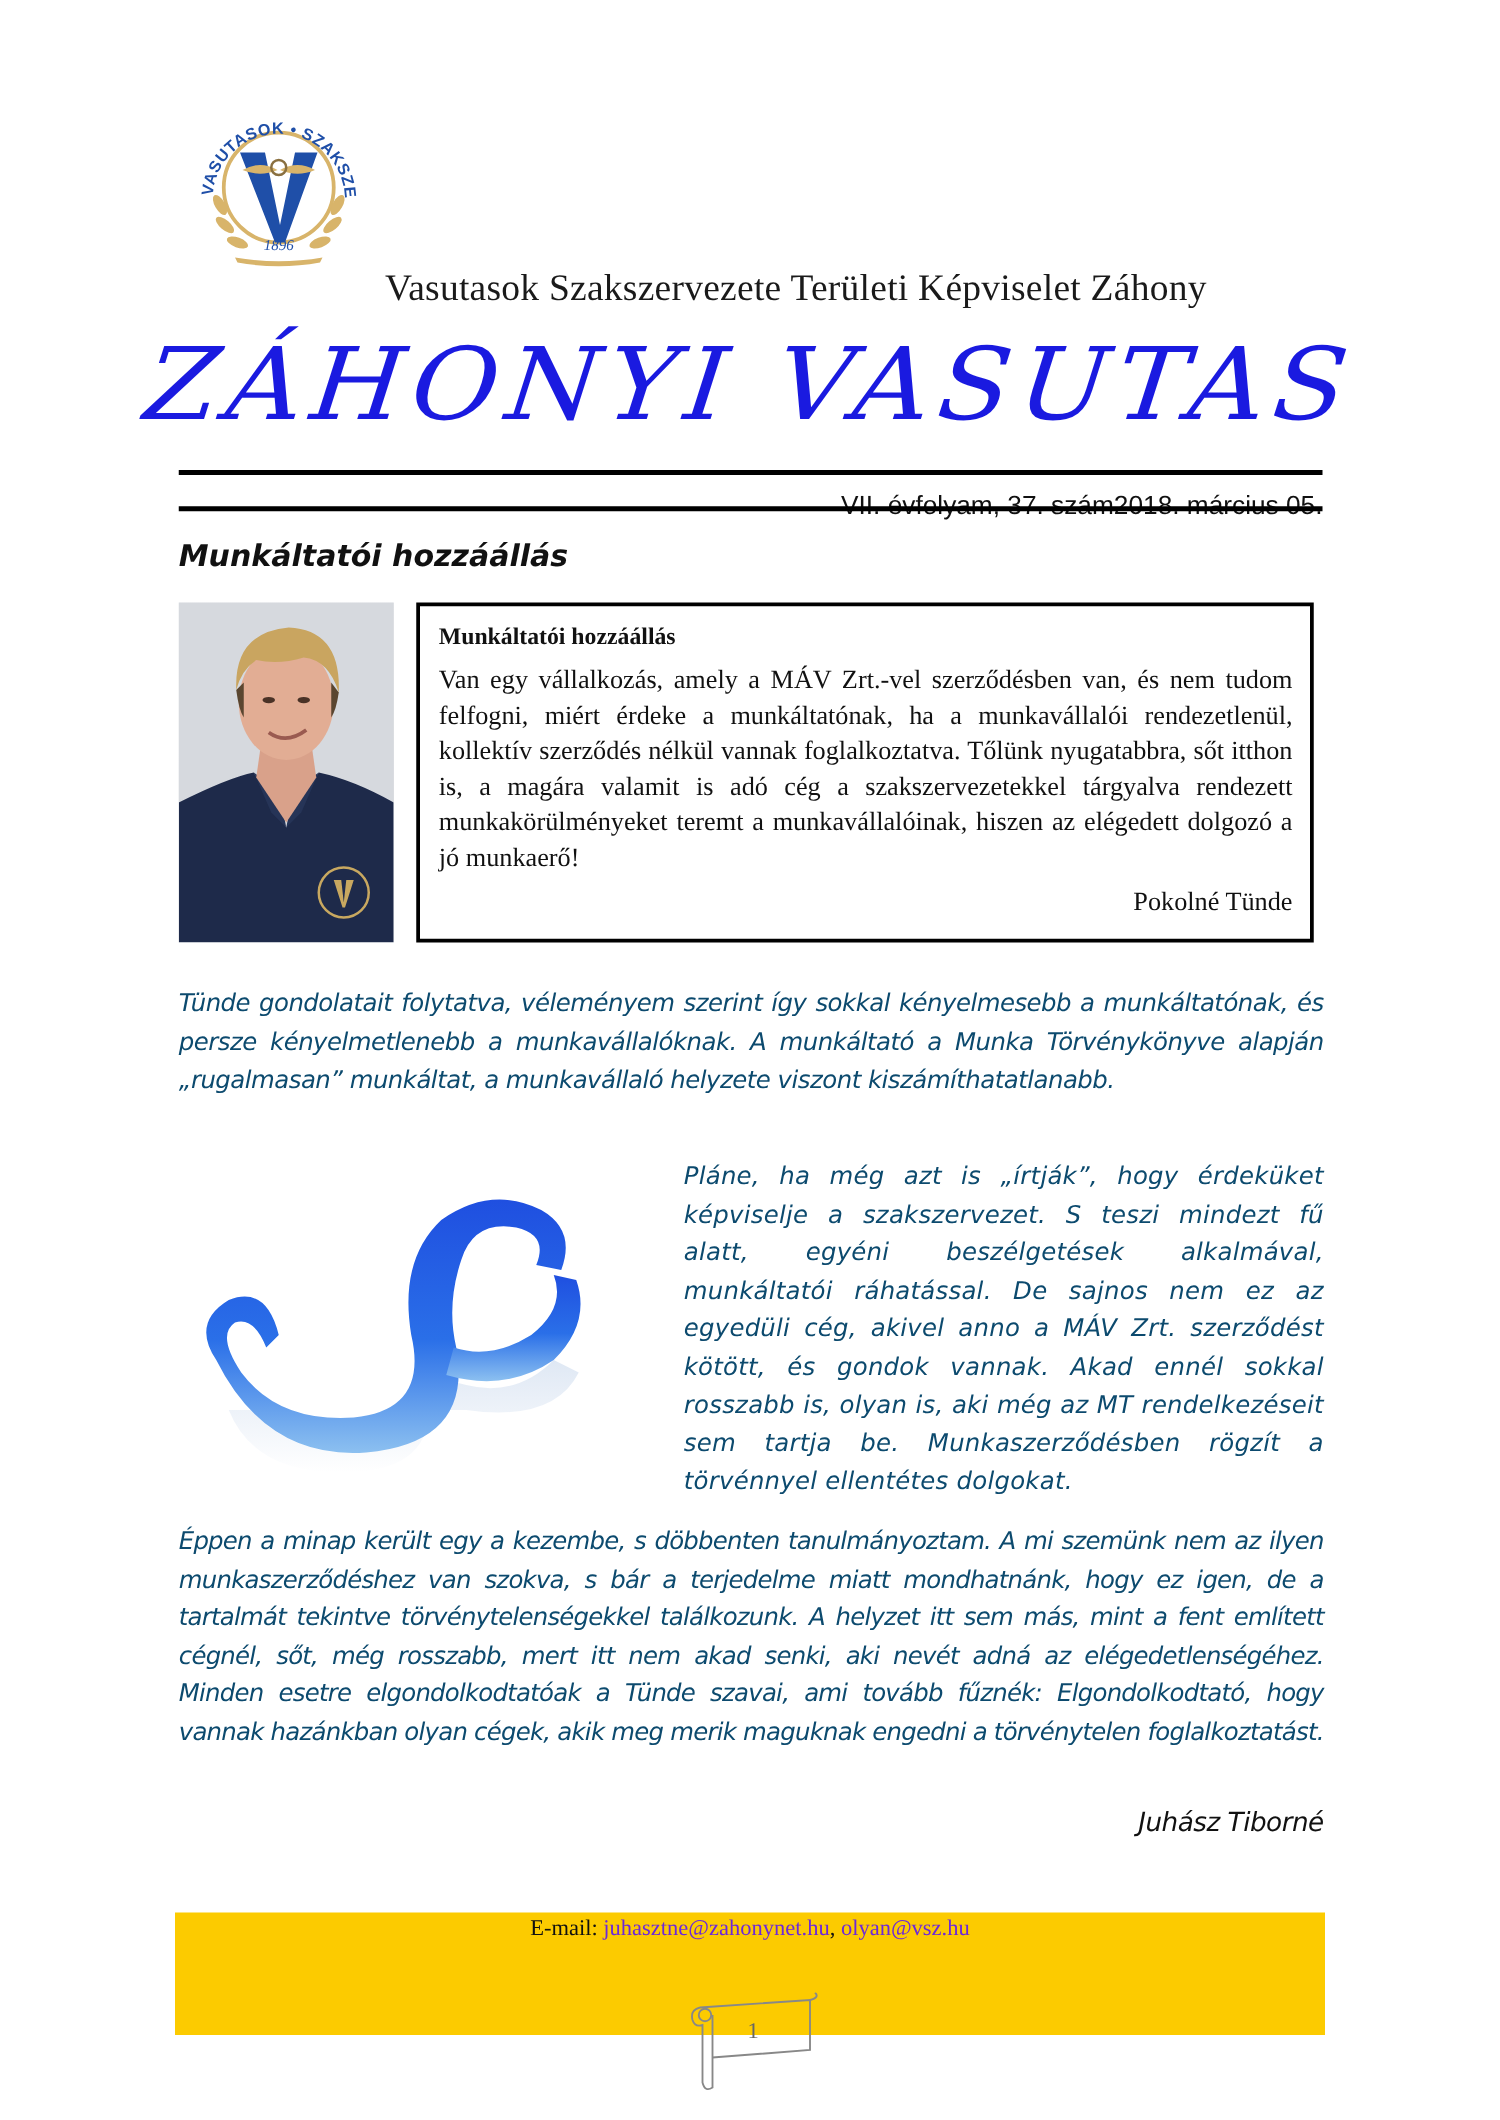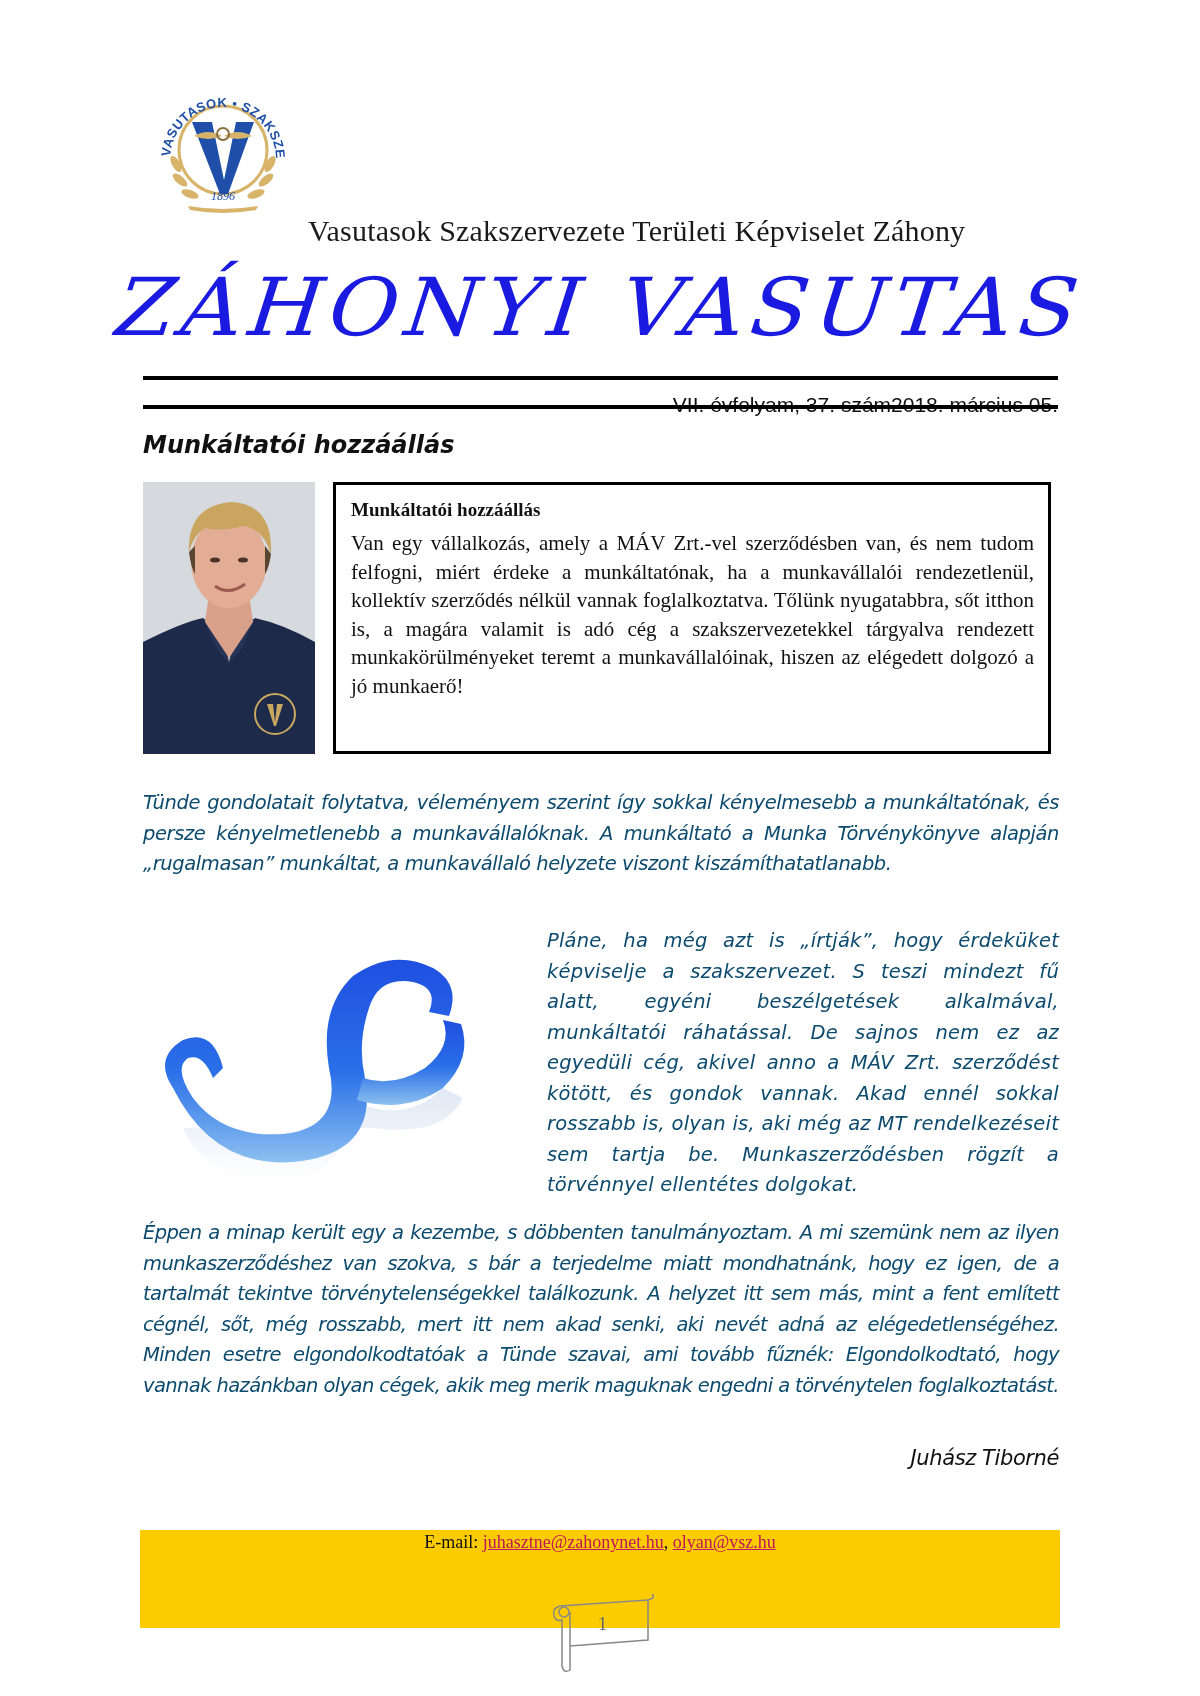--- a/index.html
+++ b/index.html
@@ -34,21 +34,21 @@
   .para.p1 { left: 143px; top: 788px; width: 916px; letter-spacing: -0.4px; }
   .para.p2 { left: 547px; top: 926px; width: 512px; letter-spacing: 0.2px; }
   .para.p3 { left: 143px; top: 1218px; width: 916px; letter-spacing: -0.6px; }
   .signature { position: absolute; right: 141px; top: 1446px; font-family: "DejaVu Sans", sans-serif; font-style: italic; font-size: 21px; letter-spacing: -0.4px; }
 
   
   .section-graphic { position: absolute; left: 143px; top: 928px; width: 375px; height: 262px; }
 
   
   .footer { position: absolute; left: 140px; top: 1530px; width: 920px; height: 98px; background: #fccb00; text-align: center; font-family: "Liberation Serif", serif; font-size: 18px; line-height: 22px; color: #111; padding-top: 1px; box-sizing: border-box; }
-  .footer a { color: #be185d; text-decoration: underline; }
+  .footer a { color: #6d28d9; }
   .page-scroll { position: absolute; left: 548px; top: 1594px; width: 110px; height: 80px; }
   .page-num { position: absolute; left: 598px; top: 1614px; font-family: "Liberation Serif", serif; font-size: 18px; color: #666; }
 </style>
 </head>
 <body>
 
 <div class="logo">
   <svg width="150" height="150" viewBox="0 0 150 150">
     <defs>
       <path id="ringPath" d="M 22 88 A 53 53 0 1 1 128 88"></path>
@@ -111,20 +111,21 @@
     <path d="M72 104 Q86 114 102 102" stroke="#9a5a50" stroke-width="3" fill="none"></path>
 
     <circle cx="132" cy="232" r="20" fill="none" stroke="#c8a860" stroke-width="2"></circle>
     <path d="M124 222 L130 222 L132 240 L134 222 L140 222 L133 244 L131 244 Z" fill="#c8a860"></path>
   </svg>
 </div>
 
 <div class="quote-box">
   <div class="quote-title">Munkáltatói hozzáállás</div>
   <div class="quote-text">Van egy vállalkozás, amely a MÁV Zrt.-vel szerződésben van, és nem tudom felfogni, miért érdeke a munkáltatónak, ha a munkavállalói rendezetlenül, kollektív szerződés nélkül vannak foglalkoztatva. Tőlünk nyugatabbra, sőt itthon is, a magára valamit is adó cég a szakszervezetekkel tárgyalva rendezett munkakörülményeket teremt a munkavállalóinak, hiszen az elégedett dolgozó a jó munkaerő!</div>
+  <div class="quote-author">Pokolné Tünde</div>
 </div>
 
 <div class="para p1">Tünde gondolatait folytatva, véleményem szerint így sokkal kényelmesebb a munkáltatónak, és persze kényelmetlenebb a munkavállalóknak. A munkáltató a Munka Törvénykönyve alapján „rugalmasan” munkáltat, a munkavállaló helyzete viszont kiszámíthatatlanabb.</div>
 
 <div class="section-graphic">
   <svg width="375" height="262" viewBox="0 0 375 262">
     <defs>
       <linearGradient id="blueG" x1="0" y1="0" x2="0" y2="1">
         <stop offset="0" stop-color="#1f4fe0"></stop>
         <stop offset="0.55" stop-color="#2a6fe8"></stop>

